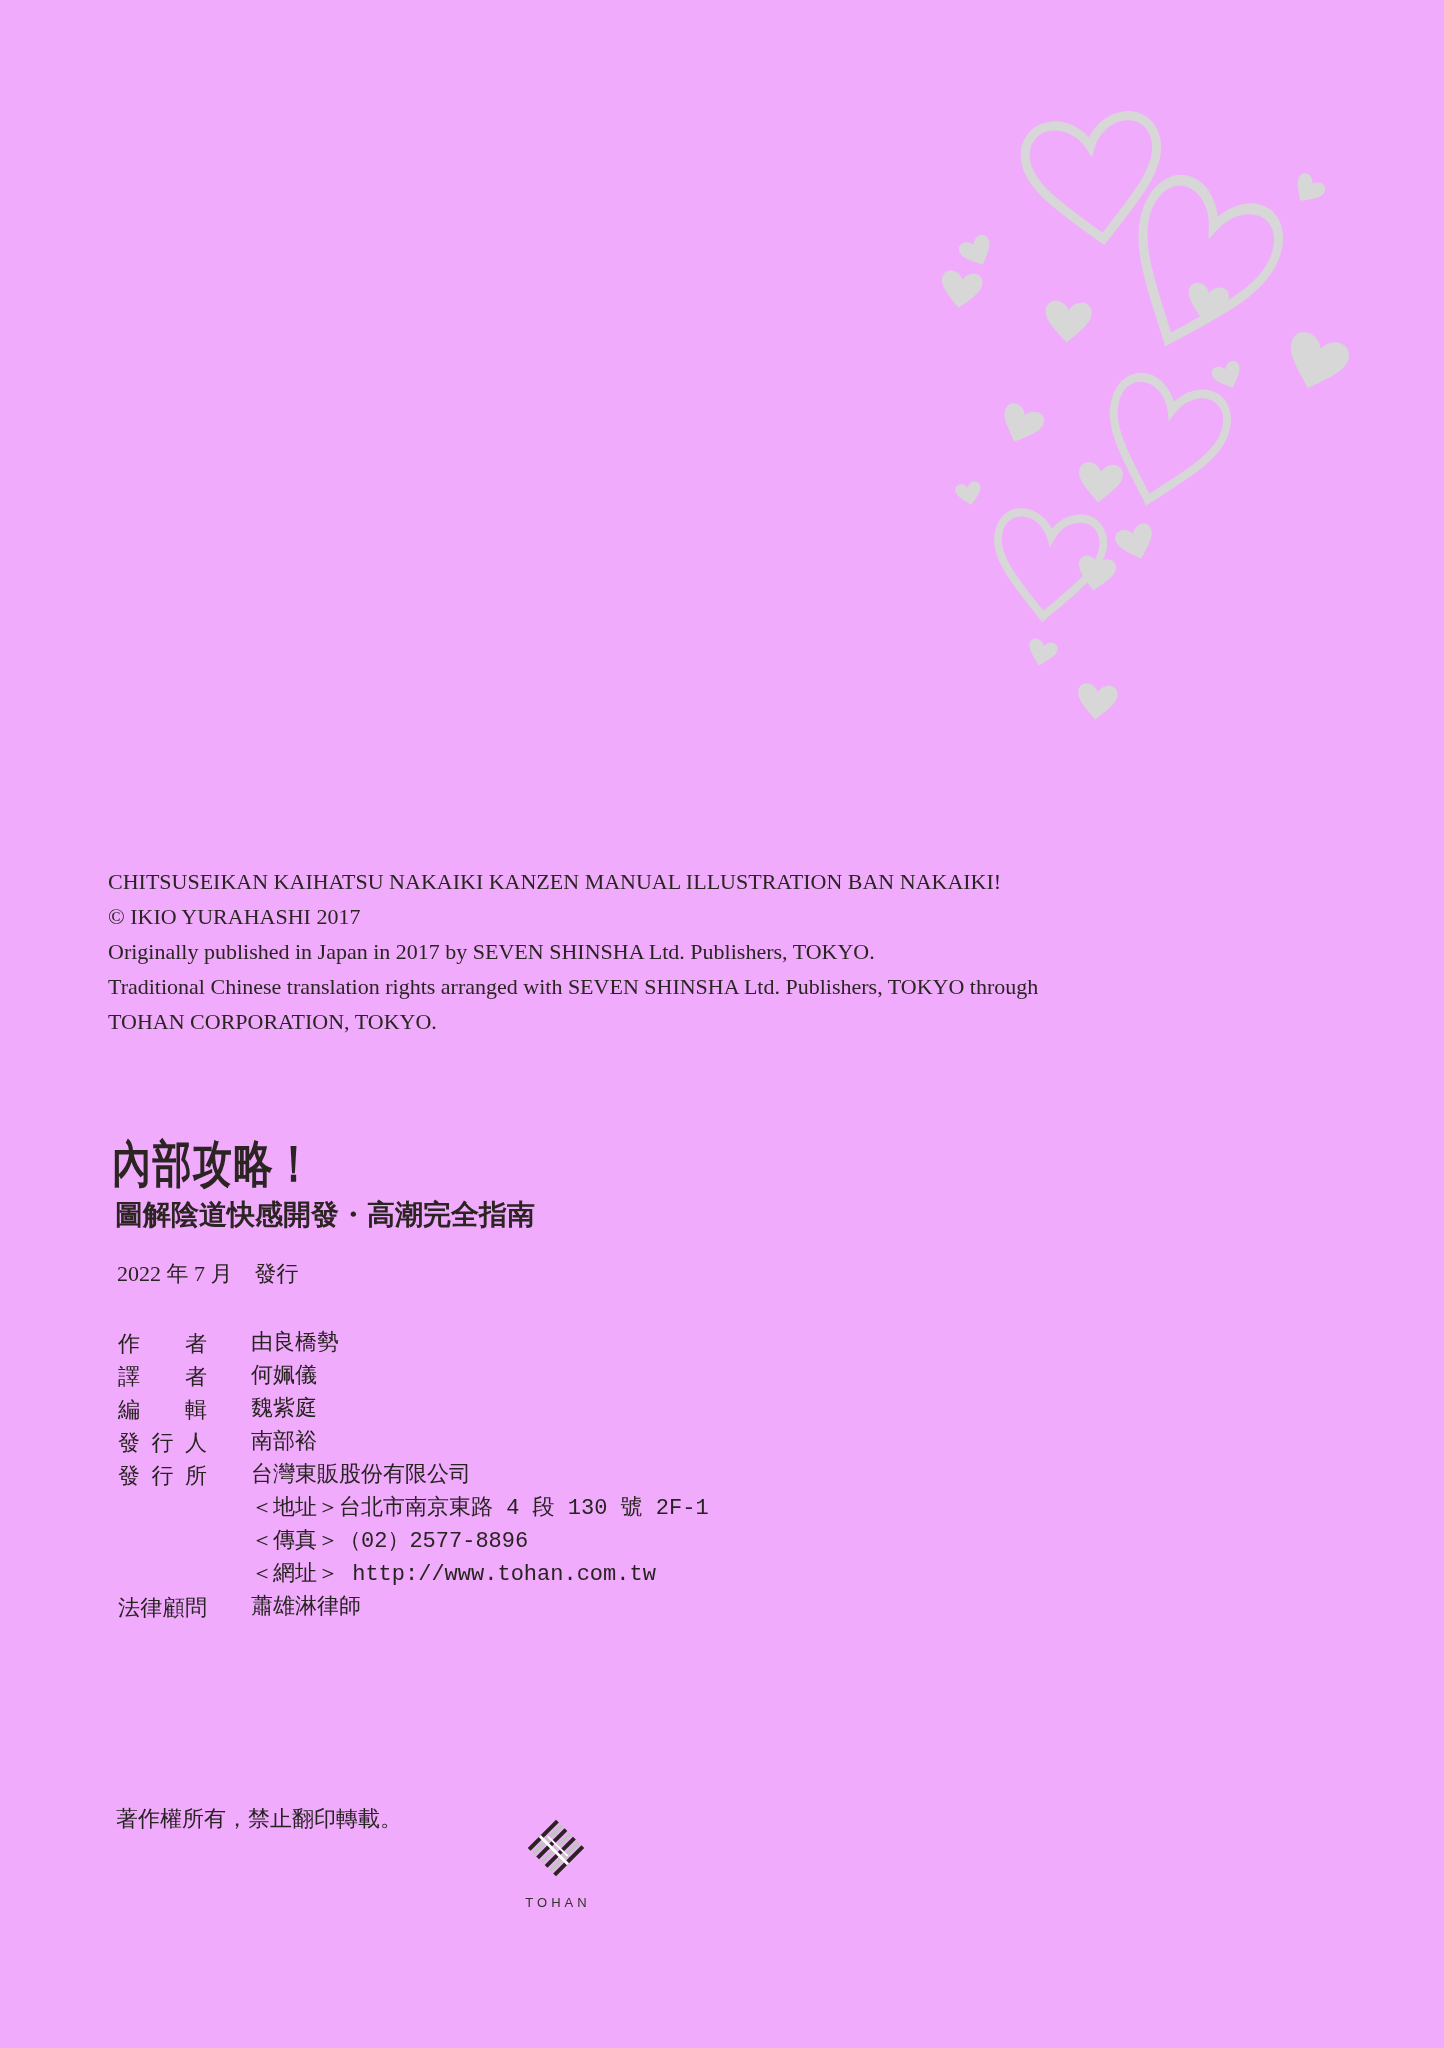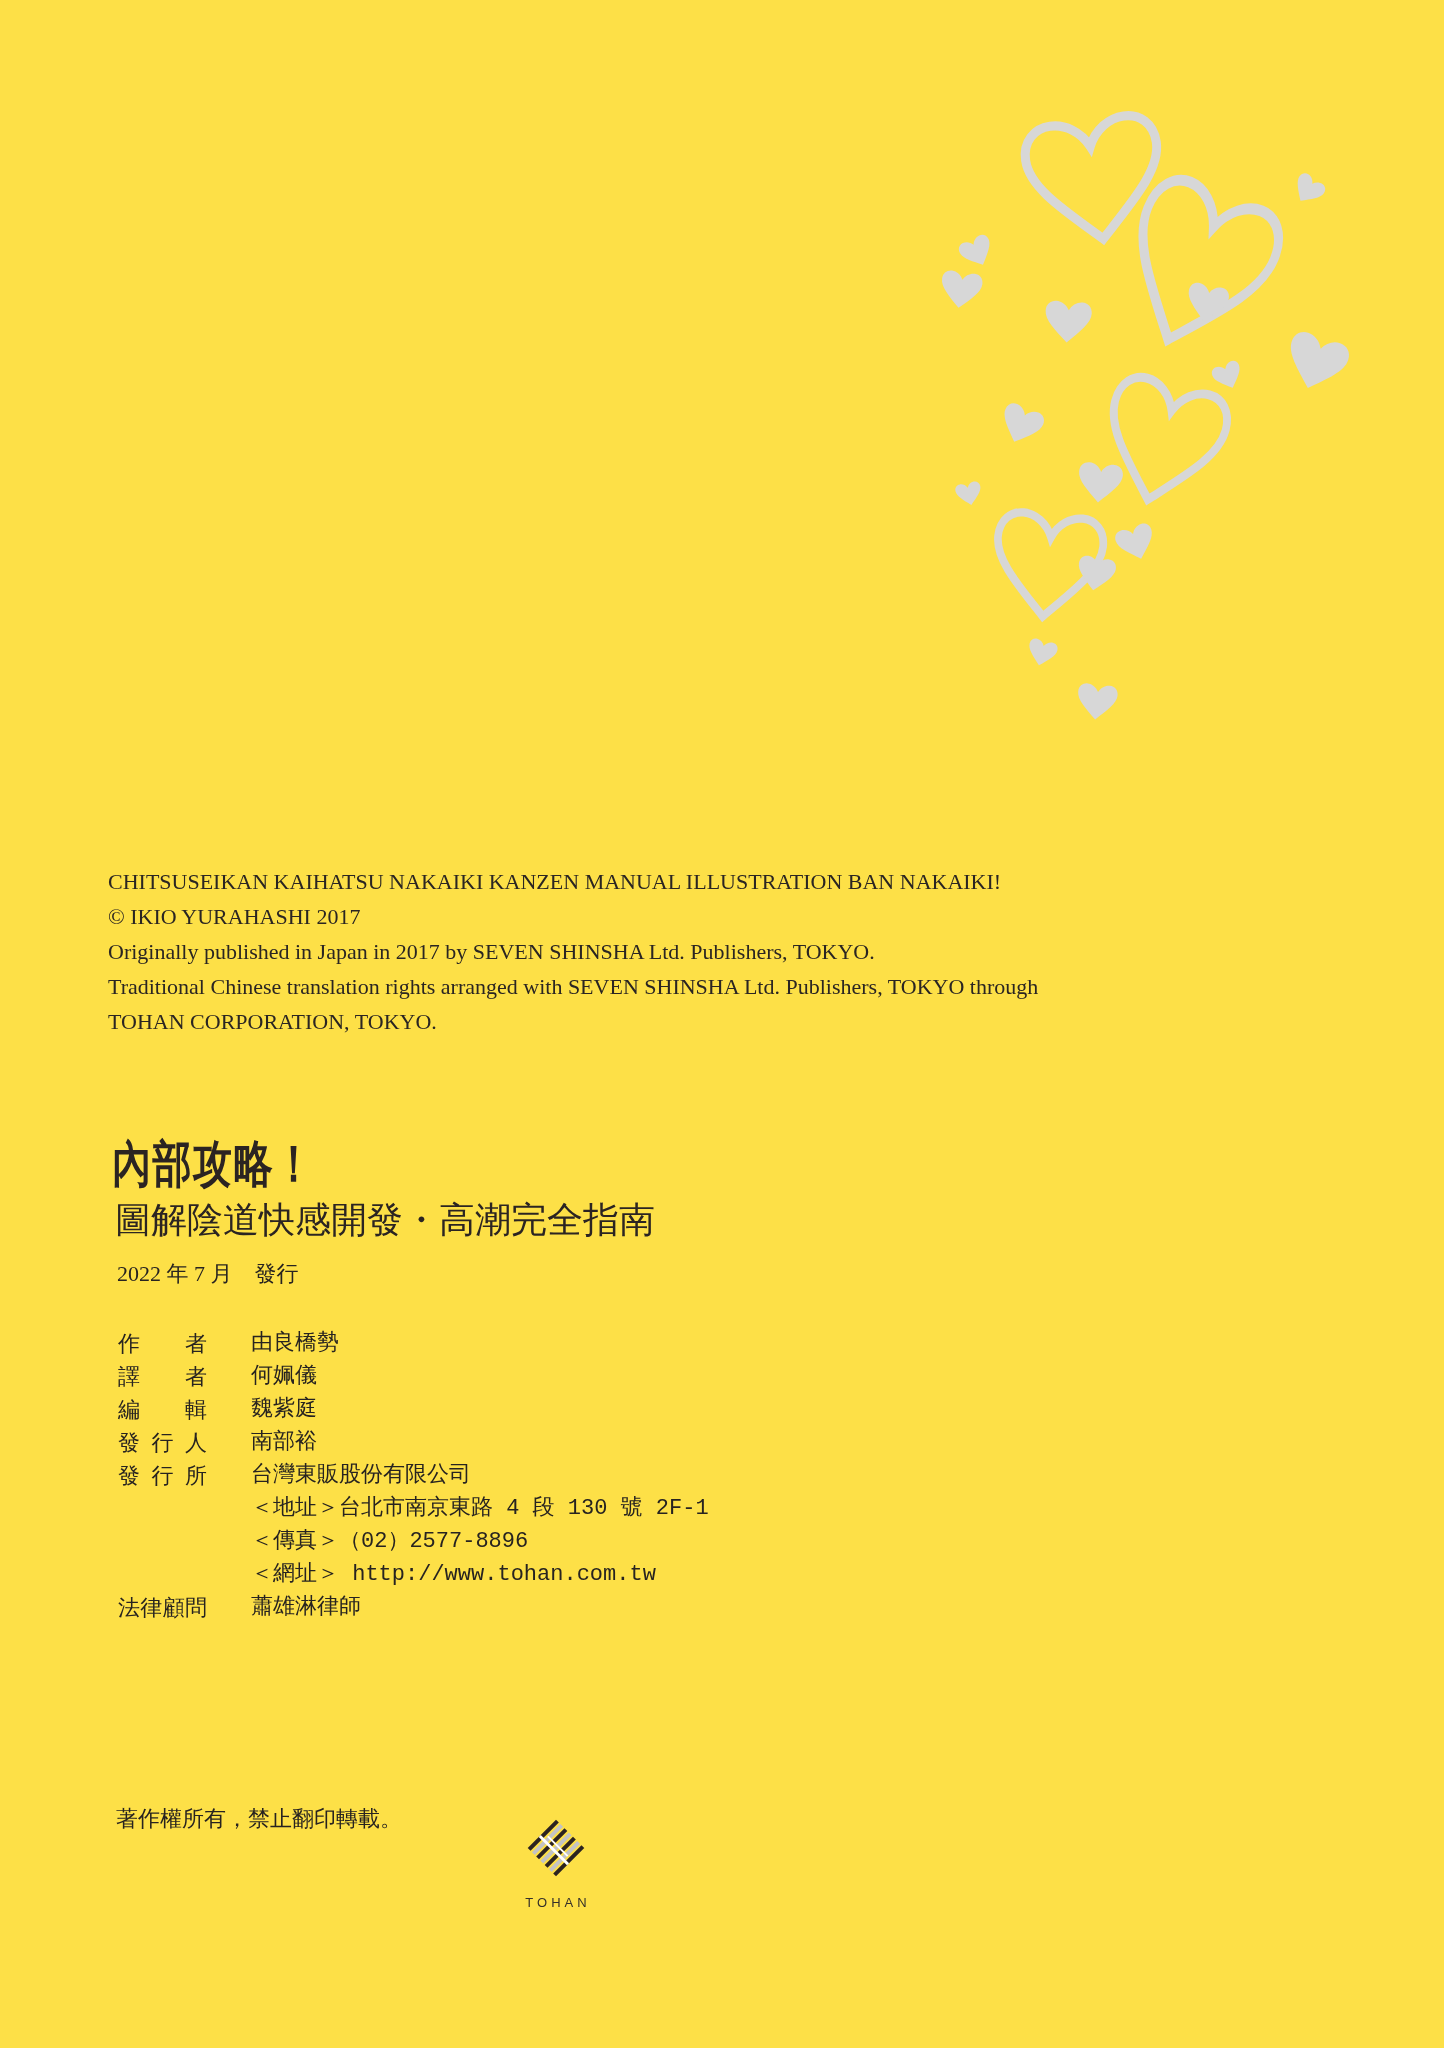--- a/index.html
+++ b/index.html
@@ -1,41 +1,41 @@
 <!DOCTYPE html>
 <html><head>
 <meta charset="utf-8">
 <style>
   html,body{margin:0;padding:0;background:#888;}
   .page{
     position:relative;
     width:1444px;height:2048px;
     margin:0 auto;
-    background:#fde047;
+    background:#f0abfc;
     overflow:hidden;
     color:#272320;
     font-family:"Liberation Serif","DejaVu Serif",serif;
   }
   .hearts{position:absolute;left:920px;top:70px;}
   .english-block{
     position:absolute;left:108px;top:864px;width:1260px;
     font-size:22px;line-height:35px;color:#2a2522;
   }
   .title{
     position:absolute;left:112px;top:1139px;margin:0;
     font-family:"Liberation Sans","DejaVu Sans",sans-serif;
     font-weight:700;font-size:50px;line-height:1;color:#2b2422;
     letter-spacing:2px;
     transform:scaleX(0.78);transform-origin:left top;
     white-space:nowrap;
   }
   .subtitle{
     position:absolute;left:115px;top:1200px;margin:0;
     font-family:"Liberation Sans","DejaVu Sans",sans-serif;
-    font-weight:400;font-size:36px;line-height:1.1;color:#2b2422;
+    font-weight:700;font-size:28px;line-height:1.1;color:#2b2422;
     white-space:nowrap;
   }
   .edition-date{
     position:absolute;left:117px;top:1261px;
     font-size:22px;line-height:1.2;white-space:pre;
   }
   .credits{
     position:absolute;left:118px;top:1327px;
     font-size:22px;line-height:33px;
   }

